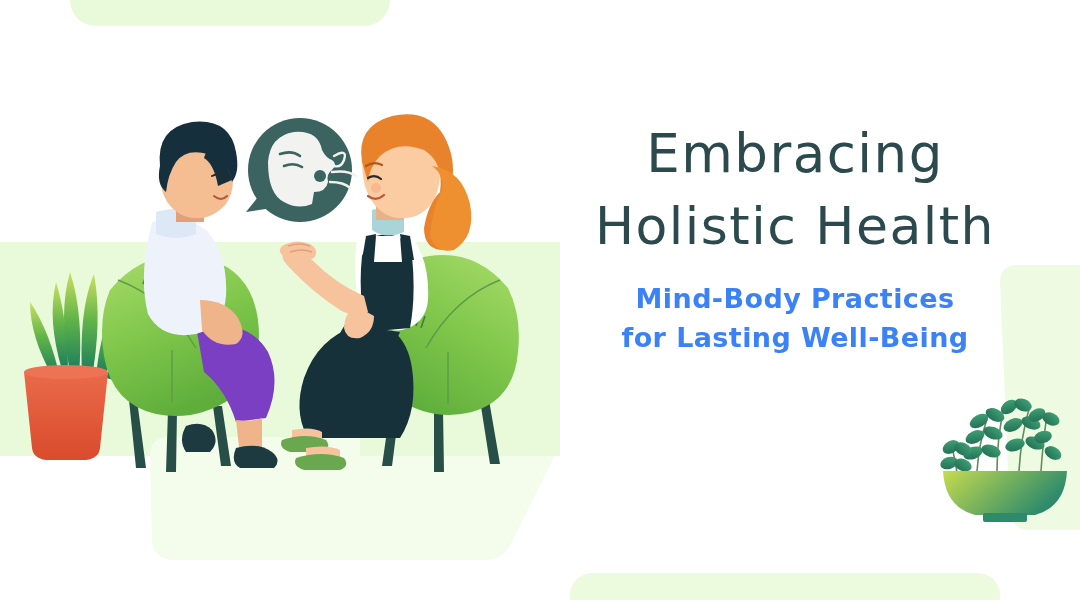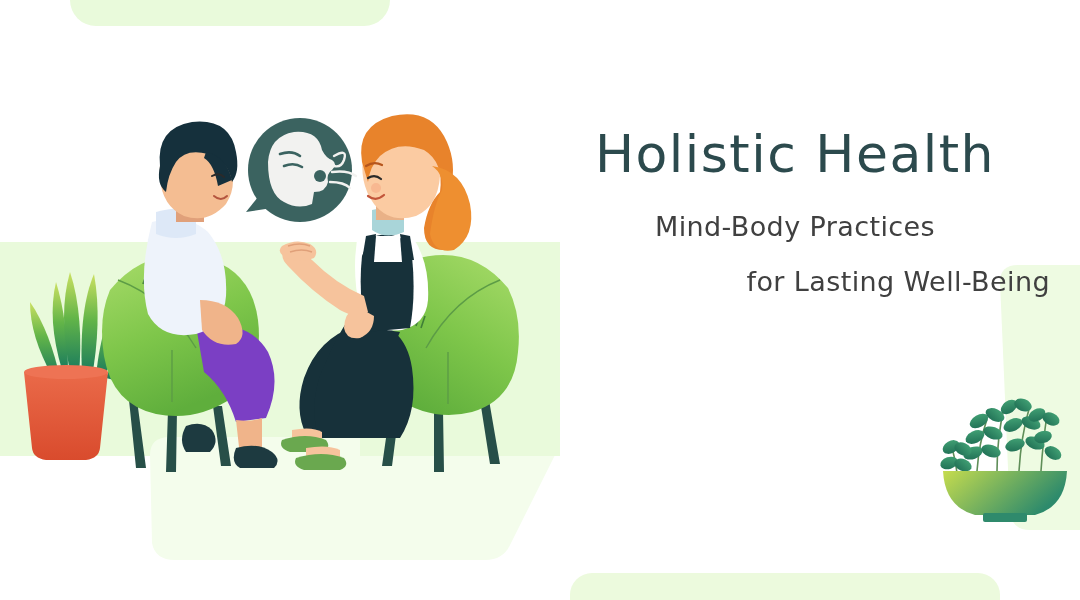--- a/index.html
+++ b/index.html
@@ -42,23 +42,23 @@
     letter-spacing:1.5px;
     color:#2c4a4d;
     white-space:nowrap;
   }
   .title-line2 { font-size:52px; }
   .subtitle {
     margin-top:18px;
     font-family:"DejaVu Sans", sans-serif;
     font-size:27px;
     line-height:37px;
-    font-weight:400;
+    font-weight:700;
     letter-spacing:0.4px;
-    color:#404040;
+    color:#3b82f6;
     white-space:nowrap;
   }
 
   
   .illus { position:absolute; left:0px; top:100px; width:560px; height:420px; }
   .illus svg { display:block; }
 </style>
 </head>
 <body>
 
@@ -284,18 +284,19 @@
           <ellipse cx="28" cy="90" rx="9" ry="6" transform="rotate(22 28 90)"></ellipse>
         </g>
       </g>
 
       <path d="M8 96 L 132 96 Q 130 132 100 140 L 40 140 Q 10 132 8 96 Z" fill="url(#bowlG2)"></path>
       <rect x="48" y="138" width="44" height="9" rx="2" fill="#2f8a6c"></rect>
     </svg>
   </div>
 
   <div class="text-block">
+    <div class="title">Embracing</div>
     <div class="title title-line2">Holistic Health</div>
     <div class="subtitle">Mind-Body Practices</div>
-    <div class="subtitle" style="margin-top:18px;text-align:right;">for Lasting Well-Being</div>
+    <div class="subtitle" style="margin-top:2px;">for Lasting Well-Being</div>
   </div>
 
 </div>
 
 </body></html>

